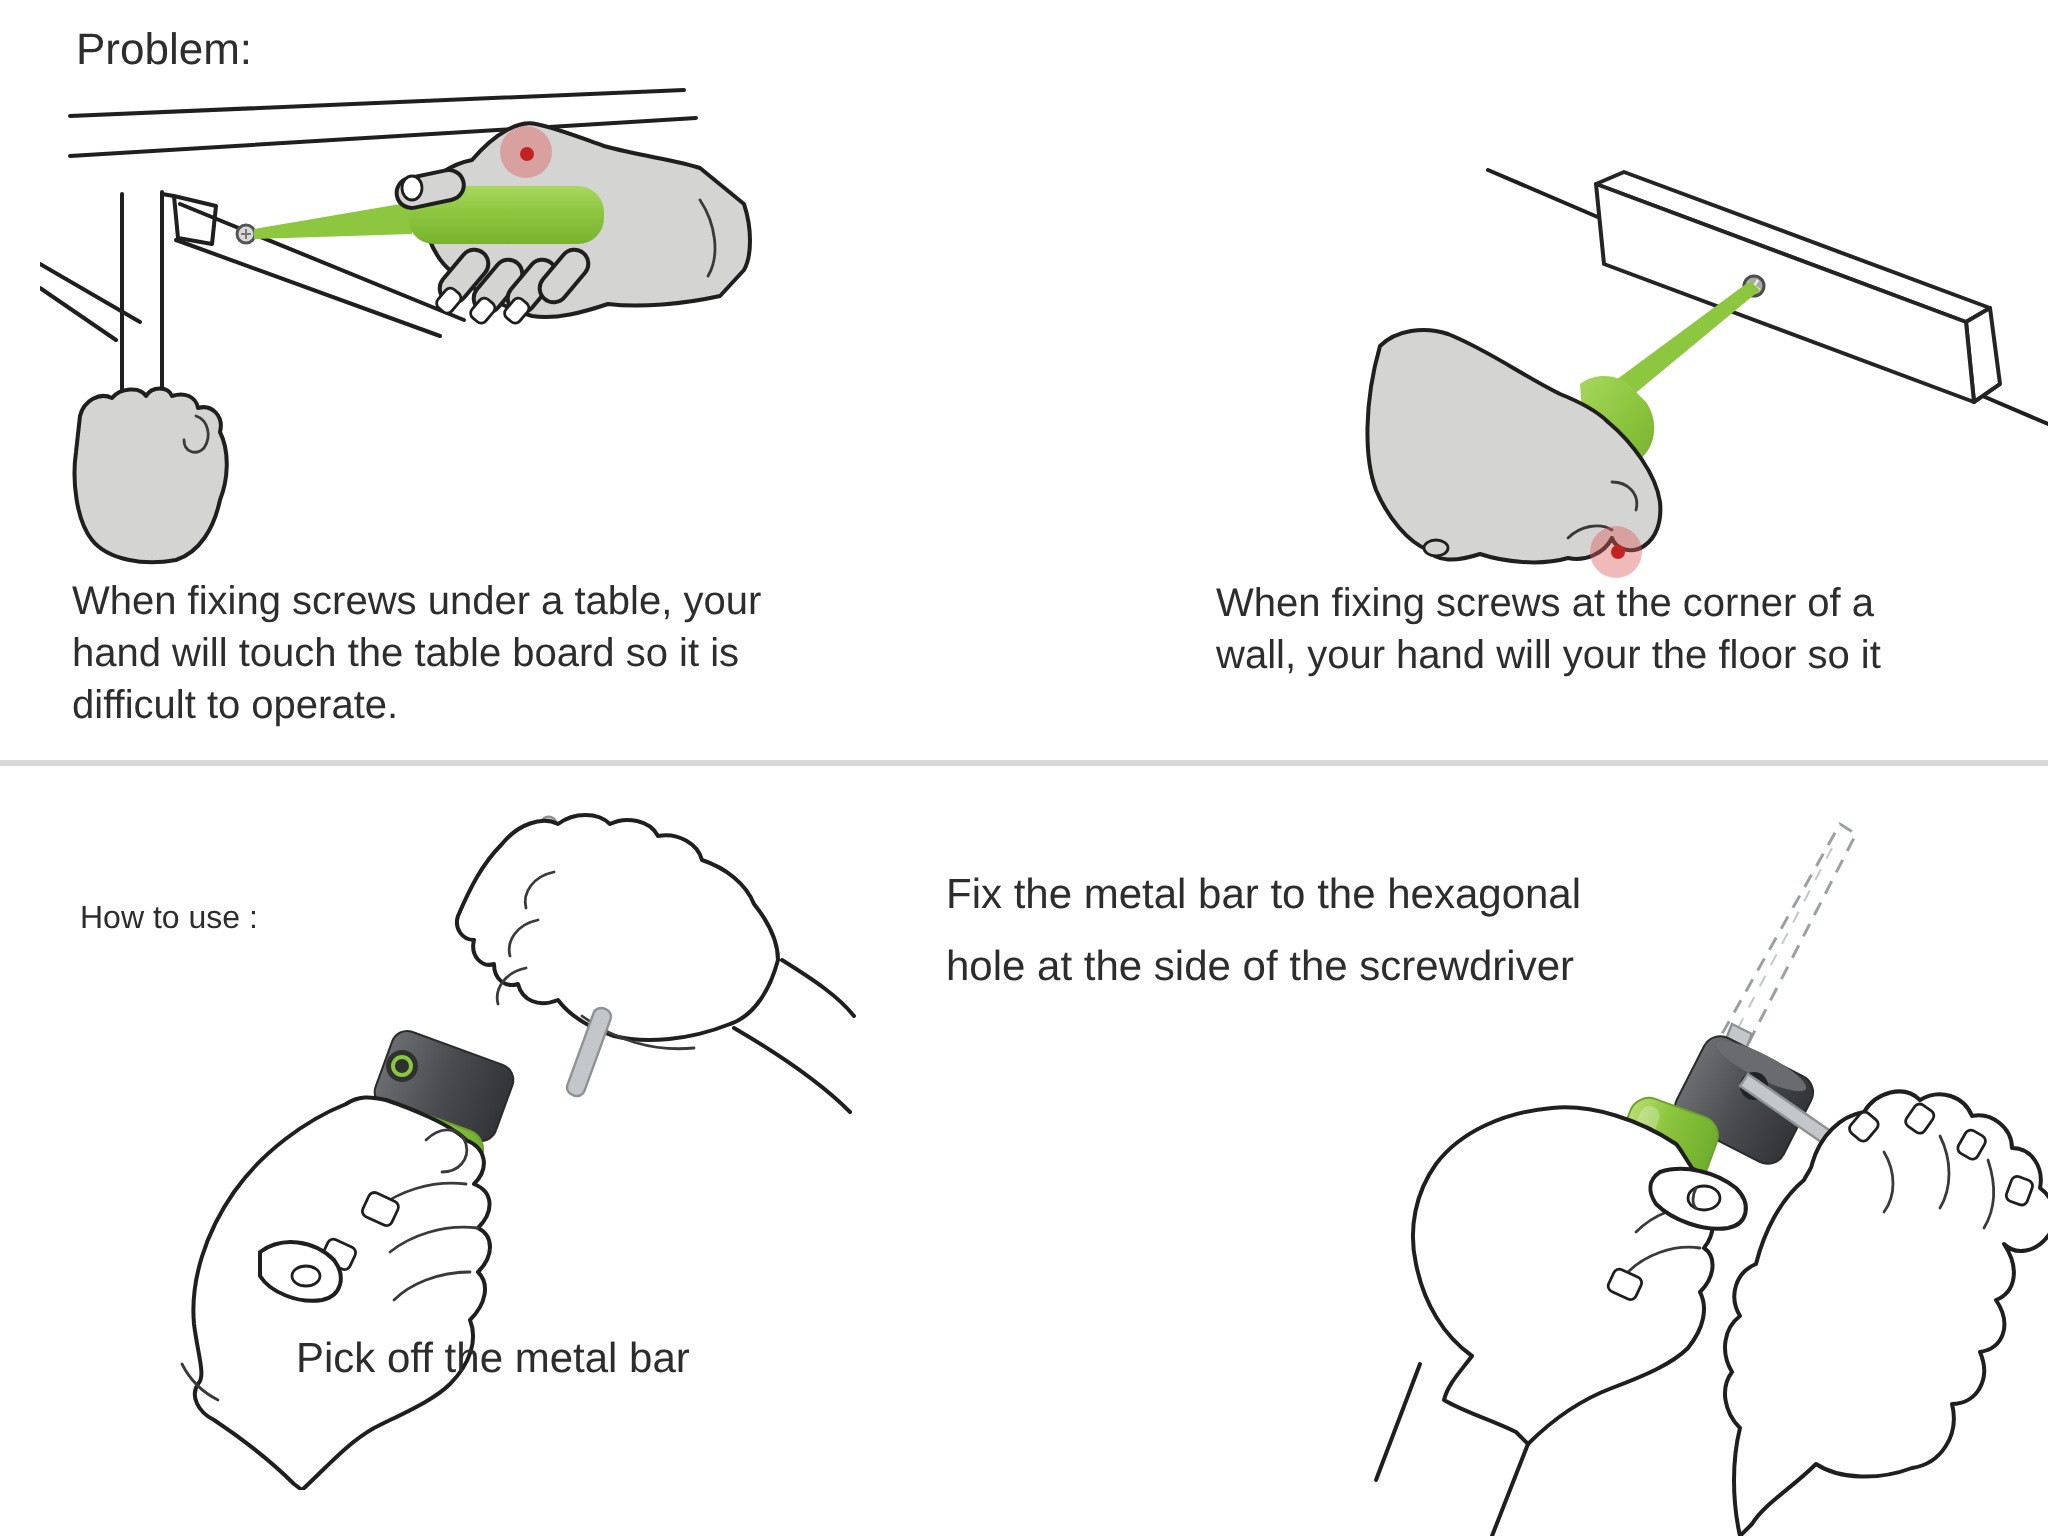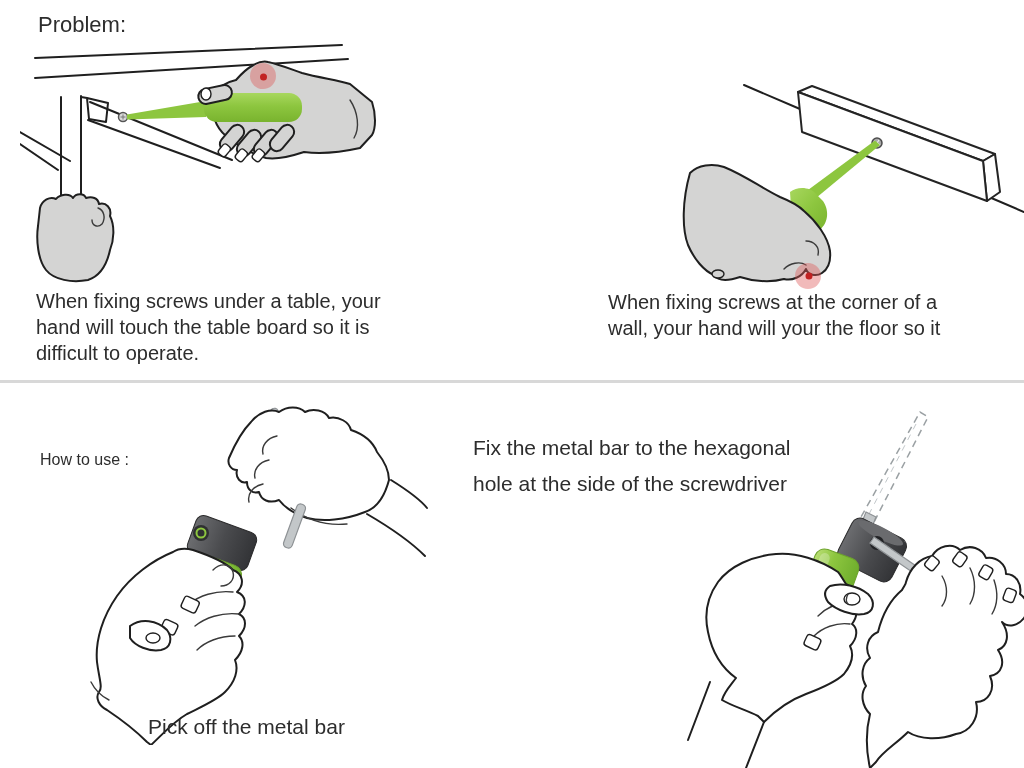--- a/index.html
+++ b/index.html
@@ -219,21 +219,21 @@
       </g>
     <g transform="rotate(25,114,227)">
         <rect x="107" y="221" width="15" height="12" rx="3" fill="#fff" stroke="#1f1f1f" stroke-width="1.4"></rect>
       </g>
     <path class="whand" d="M75,226 C86,218 102,220 112,230 C118,238 116,248 106,250 C94,252 80,246 75,238 Z"></path>
     <ellipse cx="98" cy="238" rx="7" ry="5" fill="#fff" stroke="#1f1f1f" stroke-width="1.4"></ellipse>
     <path class="thin" d="M36,282 C40,290 46,296 54,300"></path>
   </g>
 </svg>
 
-<div class="abs caption-lg" style="left:148px;top:715px;">Pick off the metal bar</div>
+<div class="abs caption-lg" style="left:148px;top:668px;">Pick off the metal bar</div>
 
 <div class="abs fix-caption" style="left:473px;top:436px;">
   <div>Fix the metal bar to the hexagonal</div>
   <div>hole at the side of the screwdriver</div>
 </div>
 
 <svg class="abs" style="left:680px;top:410px;" width="344" height="358" viewBox="0 0 344 358">
   <defs>
     <linearGradient id="g4" x1="0" y1="0" x2="1" y2="0">
       <stop offset="0" stop-color="#b8dd72"></stop>

